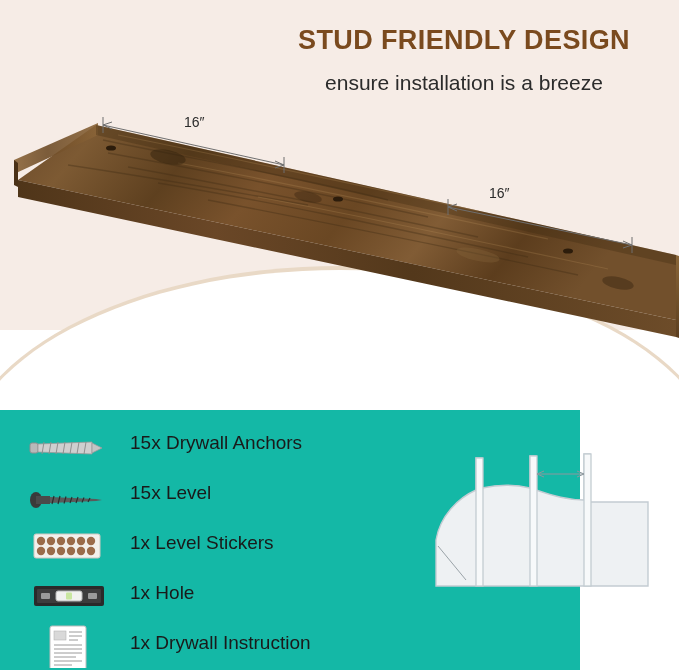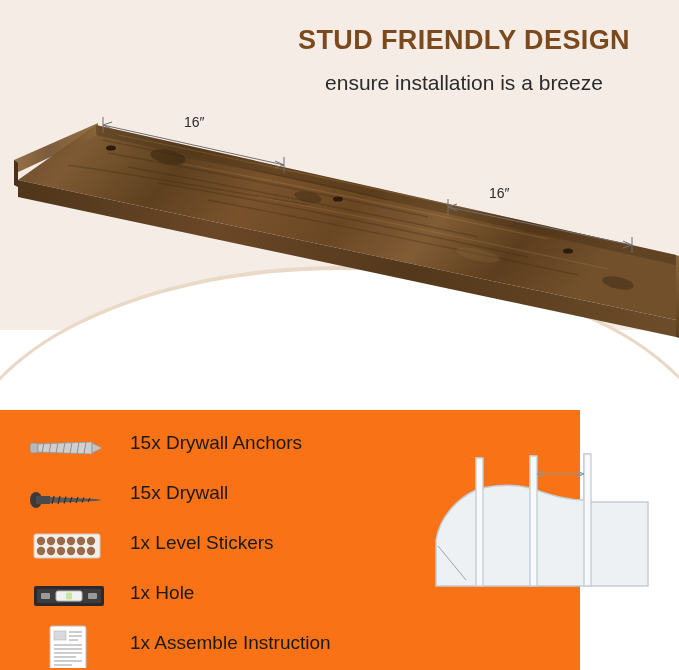--- a/index.html
+++ b/index.html
@@ -84,21 +84,21 @@
     position: absolute;
     font-size: 14px;
     color: #2b2b2b;
   }
 
   
   #bottom-panel {
     position: absolute;
     left: 0; top: 410px;
     width: 580px; height: 260px;
-    background: #f97316;
+    background: #14b8a6;
     text-decoration: underline;
   }
   .acc-row {
     position: absolute;
     left: 20px;
     width: 400px;
     height: 46px;
   }
   .acc-icon {
     position: absolute;
@@ -245,21 +245,21 @@
               <path d="M30,6 L28,14"></path>
               <path d="M36,6.5 L34,13.5"></path>
             <path d="M42,7 L40,13"></path>
               <path d="M48,7 L46,13"></path>
               <path d="M54,7.5 L52,12.5"></path>
             <path d="M60,8 L58,12"></path>
           </g>
         </g>
       </svg>
     </div>
-    <div class="acc-label">15x Drywall</div>
+    <div class="acc-label">15x Level</div>
   </div>
 
   <div class="acc-row" style="top:114px;">
     <div class="acc-icon">
       <svg width="96" height="44" viewBox="0 0 96 44">
         <rect x="14" y="10" width="66" height="24" rx="2" fill="#f3f0ec" stroke="#cfc8c0"></rect>
         <g fill="#a8apt"></g>
         <g fill="#9a6b4a">
           <circle cx="21" cy="17" r="4.2"></circle>
             <circle cx="31" cy="17" r="4.2"></circle>
@@ -304,21 +304,21 @@
             <path d="M49,16 L58,16"></path>
           <path d="M34,21 L62,21"></path>
             <path d="M34,25 L62,25"></path>
             <path d="M34,29 L62,29"></path>
           <path d="M34,33 L56,33"></path>
             <path d="M34,37 L62,37"></path>
             <path d="M34,41 L52,41"></path>
         </g>
       </svg>
     </div>
-    <div class="acc-label">1x Assemble Instruction</div>
+    <div class="acc-label">1x Drywall Instruction</div>
   </div>
 
   <div style="position:absolute; left:418px; top:18px; width:250px; height:180px;">
     <svg width="250" height="185" viewBox="0 0 250 185">
 
       <path d="M18,112 C22,88 40,70 58,62 L58,30 L64,30 L64,60
                C82,56 96,56 112,60 L112,28 L118,28 L118,62
                C136,68 150,72 166,72 L166,26 L172,26 L172,74
                L230,74 L230,158 L18,158 Z" fill="#eef1f3" stroke="#c3ccd2" stroke-width="1.4"></path>
 

